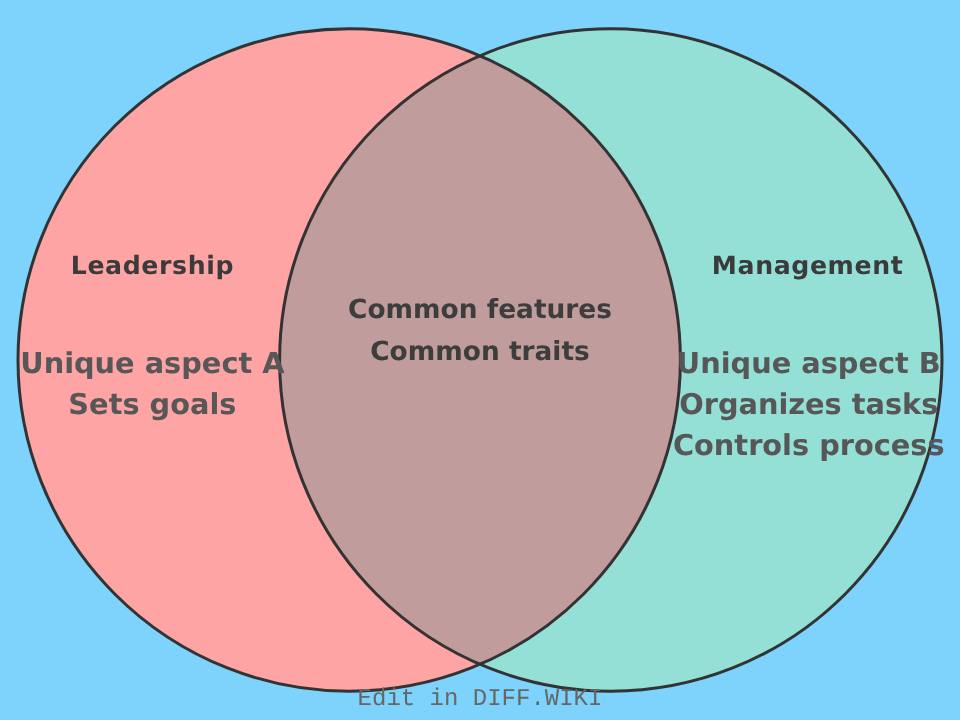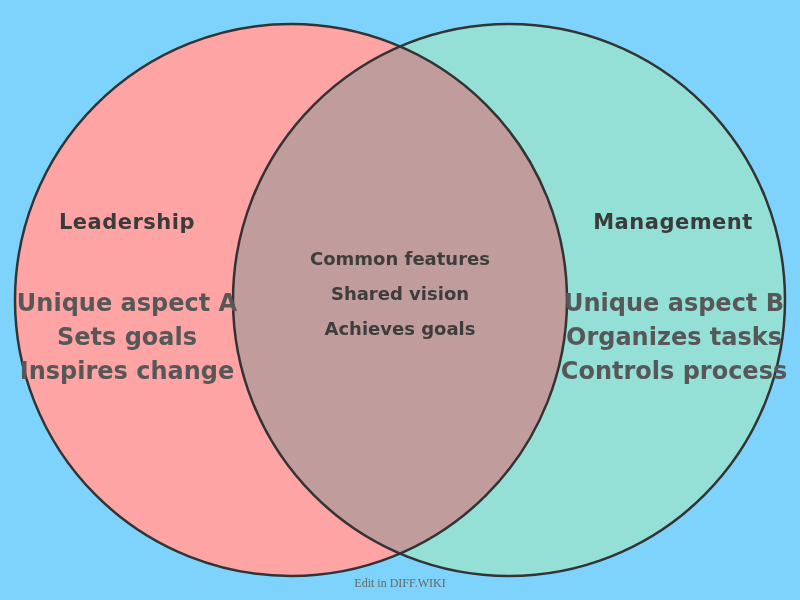--- a/index.html
+++ b/index.html
@@ -31,30 +31,30 @@
   .circle-title {
     font-size: 21px;
     color: #3b3b3b;
     letter-spacing: 0.5px;
   }
   .side-item {
     font-size: 24px;
     color: #575757;
   }
   .overlap-item {
-    font-size: 18px;
+    font-size: 22px;
     color: #3d3d3d;
   }
   .footer-label {
     position: absolute;
     transform: translate(-50%, -50%);
     white-space: nowrap;
-    font-family: Liberation Serif, serif;
+    font-family: Liberation Mono, monospace;
     font-weight: normal;
-    font-size: 12px;
+    font-size: 20px;
     color: #666666;
     text-decoration: none;
     cursor: pointer;
   }
 </style>
 </head>
 <body>
 
 <div class="stage">
 
@@ -67,26 +67,24 @@
     <circle cx="291" cy="300" r="276" fill="#FFA4A4"></circle>
     <circle cx="509" cy="300" r="276" fill="#94E0D6"></circle>
     <circle cx="509" cy="300" r="276" clip-path="url(#clipLeft)" fill="#C19C9C"></circle>
     <circle cx="291" cy="300" r="276" fill="none" stroke-width="2.5" stroke="#333333"></circle>
     <circle cx="509" cy="300" r="276" fill="none" stroke-width="2.5" stroke="#333333"></circle>
   </svg>
 
   <div class="label circle-title" style="left:127px; top:222px;">Leadership</div>
   <div class="label side-item" style="left:127px; top:303px;">Unique aspect A</div>
   <div class="label side-item" style="left:127px; top:337px;">Sets goals</div>
-  <div class="label side-item" style="left:127px; top:371px;">Inspires change</div>
 
   <div class="label side-item" style="left:674px; top:303px;">Unique aspect B</div>
   <div class="label circle-title" style="left:673px; top:222px;">Management</div>
   <div class="label side-item" style="left:674px; top:337px;">Organizes tasks</div>
   <div class="label side-item" style="left:674px; top:371px;">Controls process</div>
 
   <div class="label overlap-item" style="left:400px; top:259px;">Common features</div>
-  <div class="label overlap-item" style="left:400px; top:294px;">Shared vision</div>
-  <div class="label overlap-item" style="left:400px; top:329px;">Achieves goals</div>
+  <div class="label overlap-item" style="left:400px; top:294px;">Common traits</div>
 
   <a class="footer-label" style="left:400px; top:583px;">Edit in DIFF.WIKI</a>
 
 </div>
 
 </body></html>

